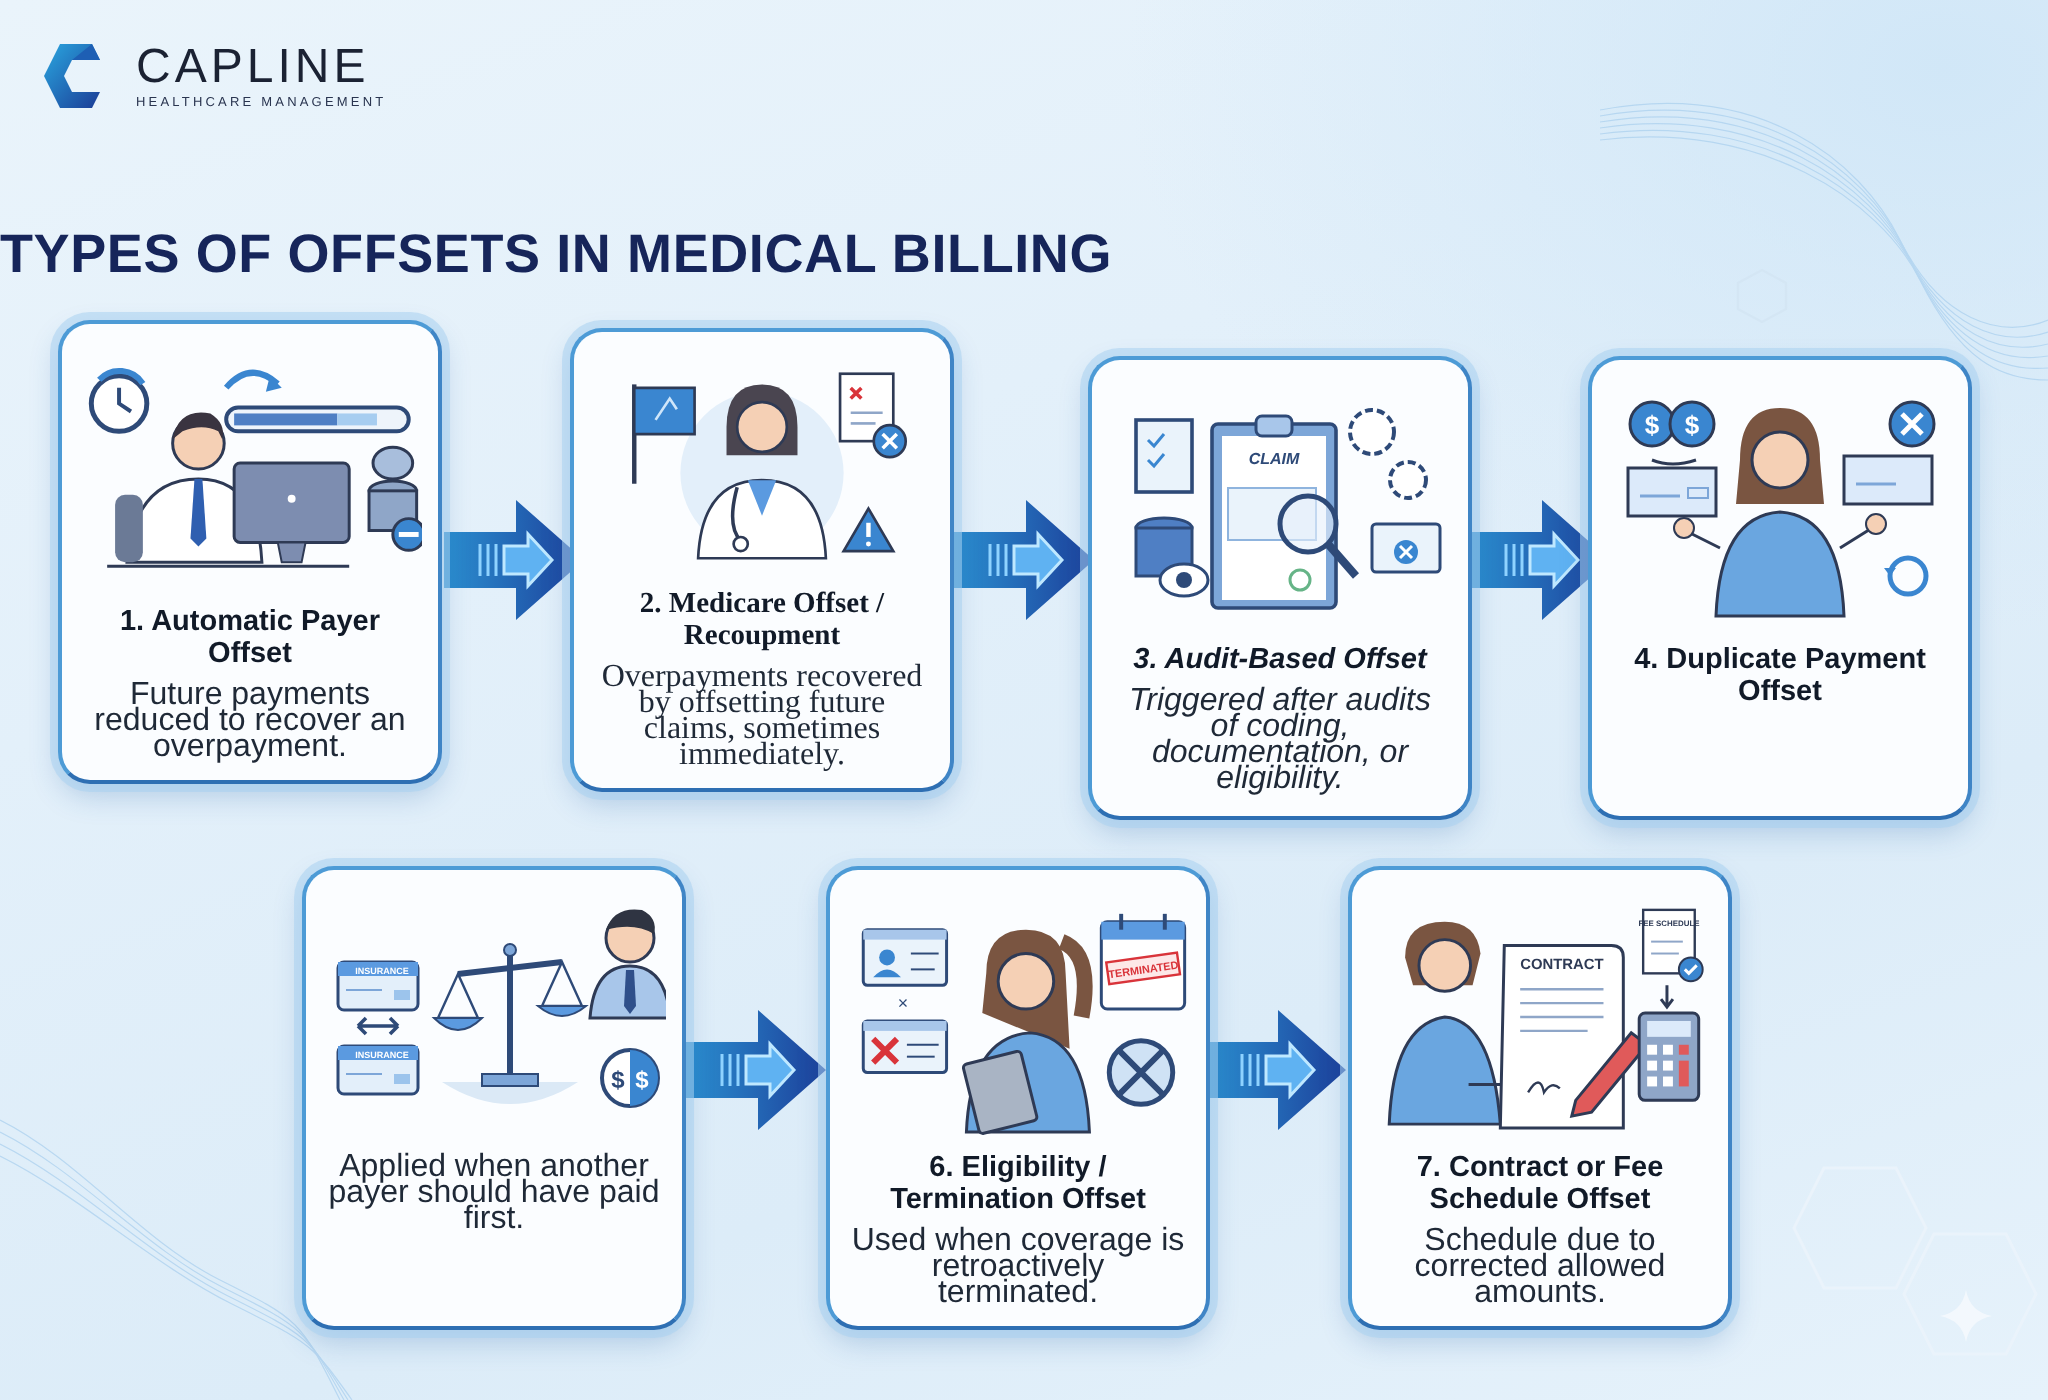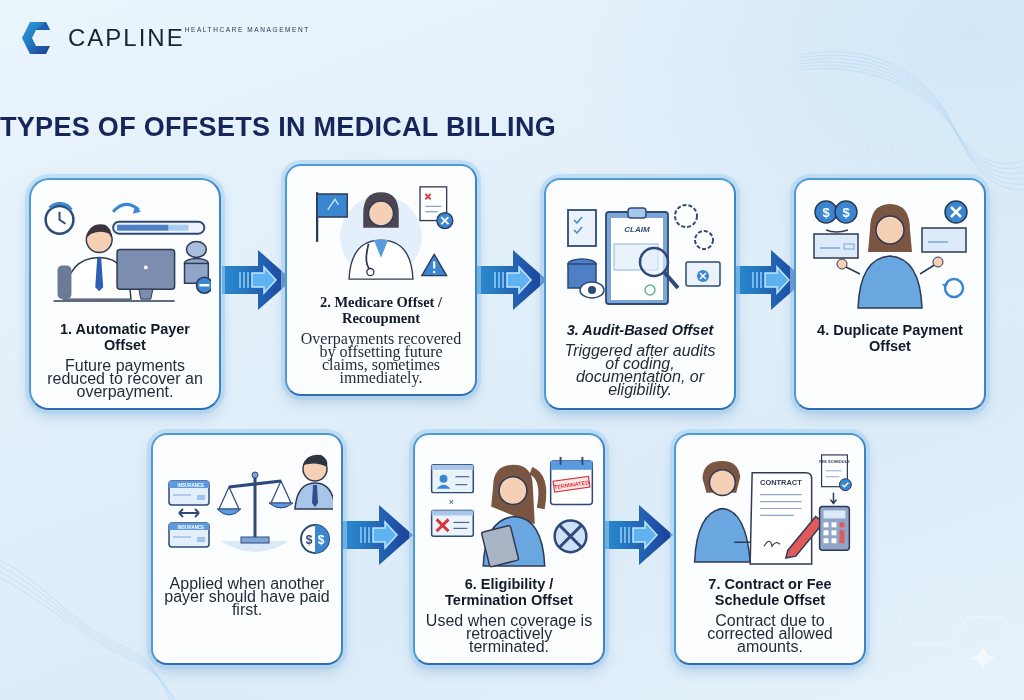--- a/index.html
+++ b/index.html
@@ -8,21 +8,21 @@
     font-family: "Liberation Sans", "DejaVu Sans", sans-serif;
     position: relative;
     background: linear-gradient(160deg, #eaf4fb 0%, #e3f0fa 35%, #dcecf8 70%, #e6f2fb 100%);
   }
   .bg-wave { position: absolute; pointer-events: none; }
   .hex { position: absolute; pointer-events: none; }
 
   
   .logo { position: absolute; left: 20px; top: 18px; display: flex; align-items: center; gap: 8px; }
   .logo-mark { width: 40px; height: 40px; }
-  .logo-text { display: flex; }
+  .logo-text { display: flex; flex-direction: column; }
   .logo-name { font-size: 24px; letter-spacing: 2px; color: #1b2233; font-weight: 400; line-height: 26px; }
   .logo-sub { font-size: 6.5px; letter-spacing: 1.6px; color: #2a3550; margin-top: 1px; }
 
   .title {
     position: absolute; left: 0; right: 0; top: 112px;
     text-align: left; font-size: 27px; font-weight: 700; color: #16255a;
     letter-spacing: 0.3px;
   }
 
   .card {
@@ -127,21 +127,21 @@
   <path d="M0 20 H36 V4 L70 34 L36 64 V48 H0 Z" fill="url(#ag)"></path>
   <path d="M18 26 V42 M22 26 V42 M26 26 V42" stroke="#8fd3ff" stroke-width="1.5"></path>
   <path d="M30 27 H42 V21 L54 34 L42 47 V41 H30 Z" fill="#5fb2f2" stroke="#bfe8ff" stroke-width="1.5"></path>
 </svg>
 <svg class="arrow" style="left:603px;top:501px;" viewBox="0 0 72 68">
   <path d="M0 20 H36 V4 L70 34 L36 64 V48 H0 Z" fill="url(#ag)"></path>
   <path d="M18 26 V42 M22 26 V42 M26 26 V42" stroke="#8fd3ff" stroke-width="1.5"></path>
   <path d="M30 27 H42 V21 L54 34 L42 47 V41 H30 Z" fill="#5fb2f2" stroke="#bfe8ff" stroke-width="1.5"></path>
 </svg>
 
-<div class="card" style="left:29px;top:178px;border-radius:20px;">
+<div class="card" style="left:29px;top:160px;">
   <svg class="illus" viewBox="0 0 172 124">
     <circle cx="20" cy="28" r="14" fill="#fff" stroke="#2e4a78" stroke-width="2.5"></circle>
     <path d="M20 20 V28 L26 32" stroke="#2e4a78" stroke-width="2" fill="none"></path>
     <path d="M10 16 A14 14 0 0 1 32 18" stroke="#3a86d0" stroke-width="3" fill="none"></path>
     <path d="M74 20 Q86 6 100 18" stroke="#3a86d0" stroke-width="3" fill="none"></path>
     <path d="M96 14 L102 20 L94 22 Z" fill="#3a86d0"></path>
     <rect x="84" y="36" width="92" height="12" rx="6" fill="#eef4fb" stroke="#2e4a78" stroke-width="2" transform="translate(-10,-6)"></rect>
     <rect x="78" y="33" width="52" height="6" fill="#4f7fc4"></rect>
     <rect x="130" y="33" width="20" height="6" fill="#a7cdf0"></rect>
     <circle cx="60" cy="48" r="13" fill="#f5d0b5" stroke="#2e3a55" stroke-width="1.5"></circle>
@@ -336,14 +336,14 @@
         <rect x="148" y="76" width="5" height="5"></rect>
         <rect x="156" y="76" width="5" height="5" fill="#e05a5a"></rect>
       <rect x="140" y="84" width="5" height="5"></rect>
         <rect x="148" y="84" width="5" height="5"></rect>
         <rect x="156" y="84" width="5" height="13" fill="#e05a5a"></rect>
       <rect x="140" y="92" width="5" height="5"></rect>
         <rect x="148" y="92" width="5" height="5"></rect>
     </g>
   </svg>
   <div class="ctitle">7. Contract or Fee Schedule Offset</div>
-  <div class="cdesc">Contract due to corrected allowed amounts.</div>
+  <div class="cdesc">Schedule due to corrected allowed amounts.</div>
 </div>
 
 </body></html>

